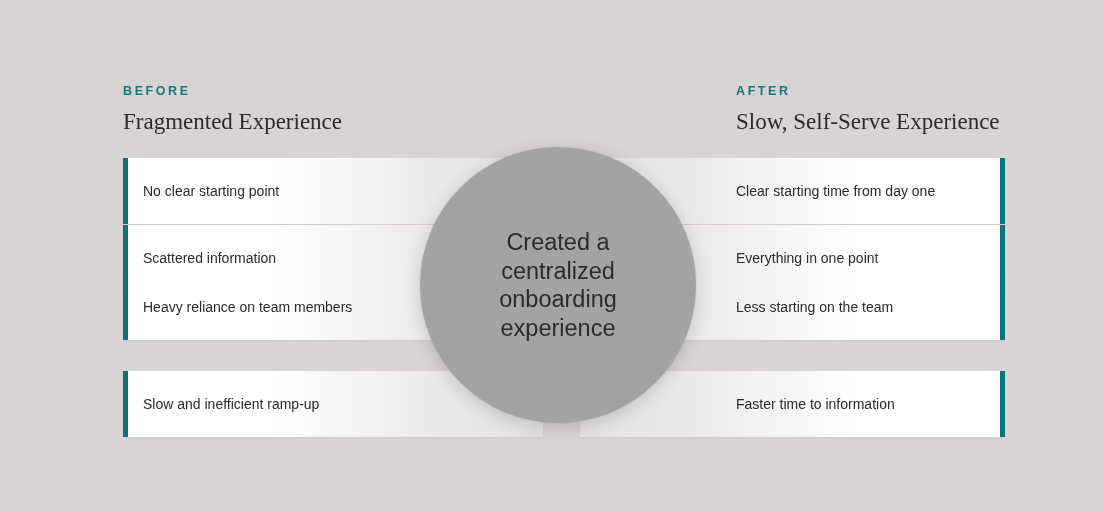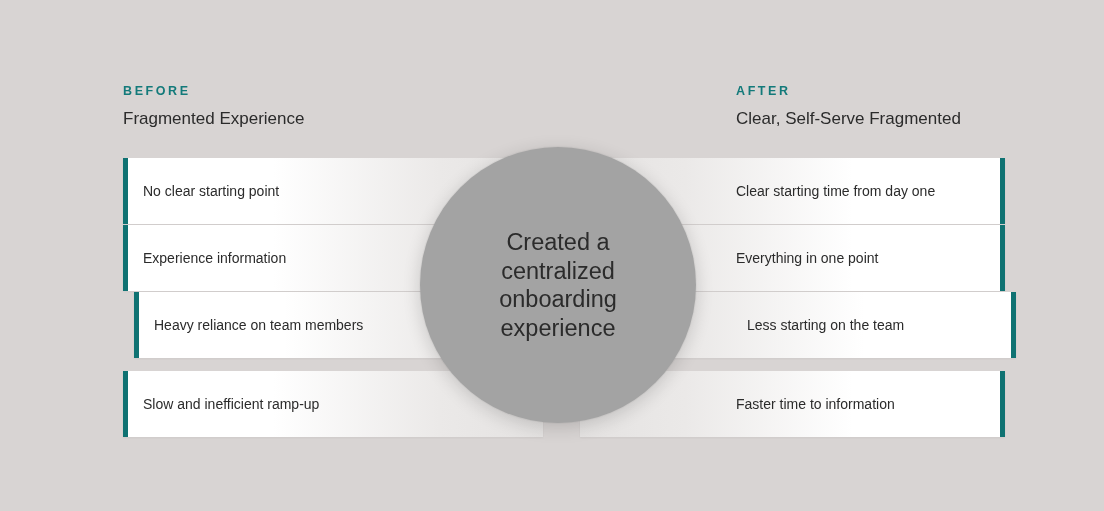--- a/index.html
+++ b/index.html
@@ -19,23 +19,24 @@
       position: absolute;
       top: 84px;
       font-size: 12.5px;
       font-weight: bold;
       letter-spacing: 2.6px;
       color: #137a7a;
     }
     .heading {
       position: absolute;
       top: 109px;
-      font-size: 17px;
+      font-size: 23px;
       color: #2b2b2b;
       white-space: nowrap;
+      font-family: Liberation Serif, serif;
     }
     .before-eyebrow, .before-heading { left: 123px; }
     .after-eyebrow, .after-heading { left: 736px; }
 
     .row {
       position: absolute;
       height: 66px;
       box-sizing: border-box;
       display: flex;
       align-items: center;
@@ -52,21 +53,21 @@
     }
     .row-after {
       left: 580px;
       width: 425px;
       border-right: 5px solid #0f7272;
       padding-left: 156px;
       background: linear-gradient(to left, #ffffff 0%, #ffffff 35%, #ebe9e8 75%, #e4e2e1 100%);
     }
     .r0 { top: 158px; }
     .r1 { top: 225px; }
-    .r2 { top: 292px; margin-left: 11px; }
+    .r2 { top: 274px; }
     .r3 { top: 371px; }
 
     .circle {
       position: absolute;
       left: 420px;
       top: 147px;
       width: 276px;
       height: 276px;
       border-radius: 50%;
       background: #a3a3a3;
@@ -88,33 +89,33 @@
 <body>
 
 <div>
   <div class="eyebrow before-eyebrow">BEFORE</div>
   <div class="heading before-heading">Fragmented Experience</div>
 
   <div class="row row-before r0">
     <span>No clear starting point</span>
   </div>
   <div class="row row-before r1">
-    <span>Experience information</span>
+    <span>Scattered information</span>
   </div>
   <div class="row row-before r2">
     <span>Heavy reliance on team members</span>
   </div>
   <div class="row row-before r3">
     <span>Slow and inefficient ramp-up</span>
   </div>
 </div>
 
 <div>
   <div class="eyebrow after-eyebrow">AFTER</div>
-  <div class="heading after-heading">Clear, Self-Serve Fragmented</div>
+  <div class="heading after-heading">Slow, Self-Serve Experience</div>
 
   <div class="row row-after r0">
     <span>Clear starting time from day one</span>
   </div>
   <div class="row row-after r1">
     <span>Everything in one point</span>
   </div>
   <div class="row row-after r2">
     <span>Less starting on the team</span>
   </div>

